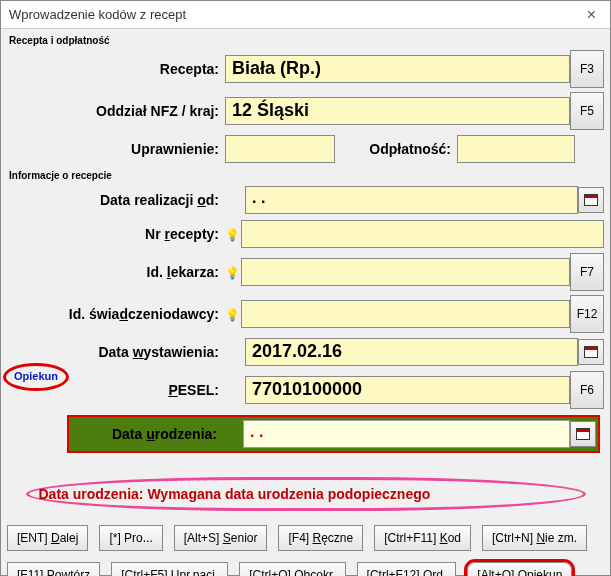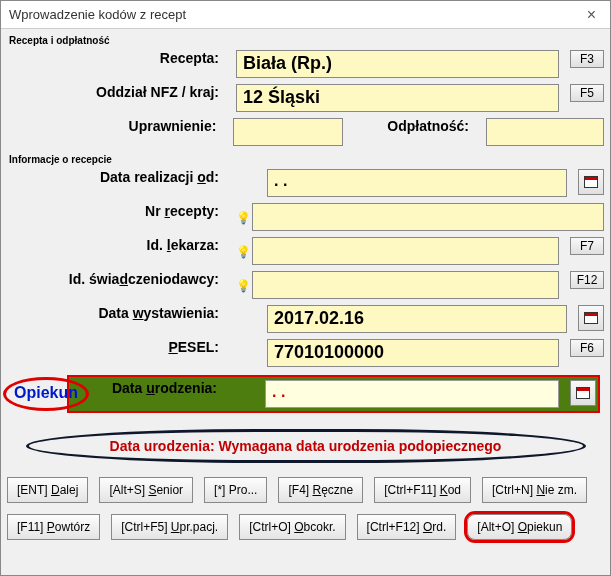--- a/index.html
+++ b/index.html
@@ -37,24 +37,23 @@
   .content {
     padding: 4px 6px;
   }
   .section-title {
     font-weight: bold;
     font-size: 10px;
     padding: 2px 2px 4px 2px;
   }
   .row {
     display: flex;
-    align-items: flex-start;
+    align-items: center;
     margin-bottom: 4px;
     min-height: 30px;
-    gap: 11px;
   }
   .label {
     text-align: right;
     font-weight: bold;
     font-size: 14px;
     padding-right: 6px;
     width: 218px;
   }
   .input {
     border: 1px solid #888;
@@ -64,21 +63,21 @@
     font-size: 18px;
     font-weight: bold;
     flex: 1;
   }
   .input.small {
     font-size: 14px;
     font-weight: normal;
   }
   .fbtn {
     width: 28px;
-    height: 18px;
+    height: 38px;
     margin-left: 0px;
     border: 1px solid #888;
     background: linear-gradient(#f8f8f8,#e0e0e0);
     font-size: 11px;
     cursor: pointer;
     display: flex;
     align-items: center;
     justify-content: center;
   }
   .fbtn.wide { width: 34px; font-size: 12px; }
@@ -124,34 +123,34 @@
   .highlight-row .input {
     background: #ffffe0;
     color: #c00;
     font-weight: bold;
     border: 1px solid #999;
     font-size: 16px;
   }
   .opiekun-badge {
     position: absolute;
     left: 2px;
-    top: 376px;
+    top: 362px;
     color: #0018c8;
     font-weight: bold;
-    font-size: 16px;
+    font-size: 11px;
     border: 3px solid #e00000;
     border-radius: 50%;
     padding: 4px 8px 6px 8px;
   }
   .warning-ellipse {
-    margin: 16px auto 6px auto;
+    margin: 24px auto 6px auto;
     width: 560px;
-    border: 3px solid #0f172a;
+    border: 3px solid #ec4899;
     border-radius: 50% / 60%;
-    text-align: center;
+    text-align: left;
     padding: 6px 10px;
     color: #c00000;
     font-weight: bold;
     font-size: 14px;
   }
   .button-bar {
     display: flex;
     flex-wrap: wrap;
     gap: 11px;
     padding: 4px 6px;
@@ -272,22 +271,22 @@
     </div>
 
     <div class="opiekun-badge">Opiekun</div>
 
     <div class="warning-ellipse">Data urodzenia: Wymagana data urodzenia podopiecznego</div>
 
   </div>
 
   <div class="button-bar">
     <div class="btn">[ENT] <u>D</u>alej</div>
+    <div class="btn">[*] Pro...</div>
     <div class="btn">[Alt+S] <u>S</u>enior</div>
-    <div class="btn">[*] Pro...</div>
     <div class="btn">[F4] <u>R</u>ęczne</div>
     <div class="btn">[Ctrl+F11] <u>K</u>od</div>
     <div class="btn">[Ctrl+N] <u>N</u>ie zm.</div>
     <div class="btn">[F11] <u>P</u>owtórz</div>
     <div class="btn">[Ctrl+F5] <u>U</u>pr.pacj.</div>
     <div class="btn">[Ctrl+O] <u>O</u>bcokr.</div>
     <div class="btn">[Ctrl+F12] <u>O</u>rd.</div>
     <div class="btn circled">[Alt+O] <u>O</u>piekun</div>
   </div>
 

